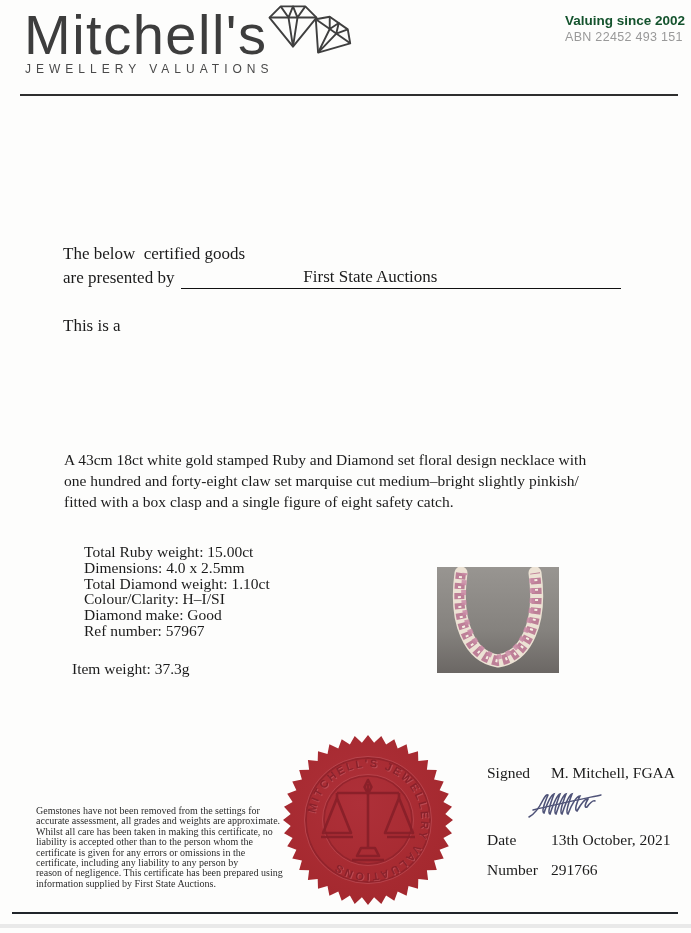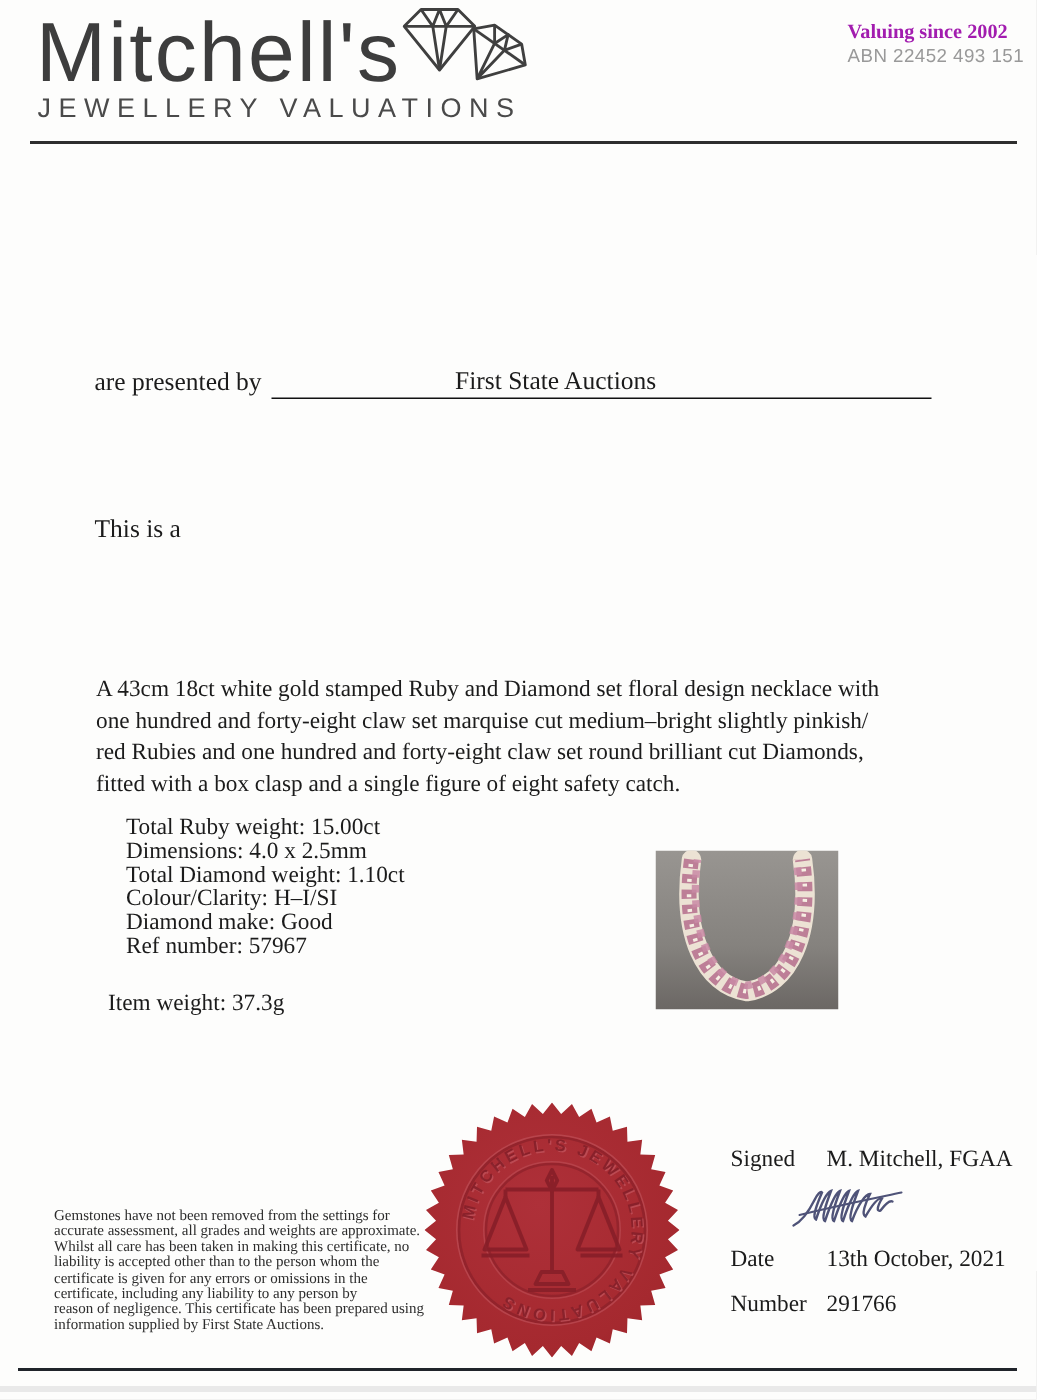--- a/index.html
+++ b/index.html
@@ -12,40 +12,40 @@
 
   
   .brand{
     left:24px; top:2px;
     font-family:"Liberation Sans", sans-serif;
     font-size:56px; font-weight:400; letter-spacing:1.5px; color:#3d3d3d;
   }
   .brand-sub{
     left:25px; top:62px;
     font-family:"Liberation Sans", sans-serif;
-    font-size:18px; letter-spacing:5px; color:#4a4a4a;
+    font-size:12px; letter-spacing:5px; color:#4a4a4a;
   }
   .logo-diamonds{ left:264px; top:2px; }
   .tagline-block{ left:565px; top:13px; font-family:"Liberation Sans", sans-serif; }
-  .tagline{ font-size:13.5px; font-weight:bold; color:#a21caf; line-height:16px;font-family:Liberation Serif, serif;}
+  .tagline{ font-size:13.5px; font-weight:bold; color:#14532d; line-height:16px;}
   .abn{ font-size:12.5px; color:#999; line-height:16px; letter-spacing:0.3px;}
   .rule-top{ left:20px; top:94px; width:658px; height:2px; background:#2e2e2e; }
 
   
   .intro{ left:63px; top:242px; font-size:17px; line-height:23px; }
   .keep-space{ white-space:pre-wrap; }
   .presented-row{ display:flex; align-items:center; }
   .presented-underline{
     display:inline-block; width:378px; margin-left:7px;
     border-bottom:1.6px solid #111; text-align:center; padding-right:62px;
     white-space:nowrap;
   }
 
   
-  .title-row{ left:63px; top:343px; display:flex; align-items:baseline; font-size:17px; }
+  .title-row{ left:63px; top:316px; display:flex; align-items:baseline; font-size:17px; }
   .cert-title{
     margin-left:52px; font-size:17.5px; font-weight:bold; letter-spacing:0.3px;
     text-decoration:underline; text-decoration-thickness:1.6px; text-underline-offset:2px;
   }
 
   
   .description{ left:64px; top:449px; font-size:15.5px; line-height:21px; }
   .description div{ white-space:nowrap; }
   .details{ left:84px; top:544px; font-size:15.5px; line-height:15.8px; }
   .details div{ white-space:nowrap; }
@@ -103,36 +103,36 @@
   <div class="abs brand-sub">JEWELLERY VALUATIONS</div>
 
   <div class="abs tagline-block">
     <div class="tagline">Valuing since 2002</div>
     <div class="abn">ABN 22452 493 151</div>
   </div>
 
   <div class="abs rule-top"></div>
 
   <div class="abs intro">
+    <div class="keep-space">The below  certified goods</div>
     <div class="presented-row">
       <span>are presented by</span>
       <span class="presented-underline">
         <span>First State Auctions</span>
       </span>
     </div>
   </div>
 
   <div class="abs title-row">
     <span>This is a</span>
   </div>
 
   <div class="abs description">
     <div>A 43cm 18ct white gold stamped Ruby and Diamond set floral design necklace with</div>
     <div>one hundred and forty-eight claw set marquise cut medium–bright slightly pinkish/</div>
-    <div>red Rubies and one hundred and forty-eight claw set round brilliant cut Diamonds,</div>
     <div>fitted with a box clasp and a single figure of eight safety catch.</div>
   </div>
 
   <div class="abs details">
     <div>Total Ruby weight: 15.00ct</div>
     <div>Dimensions: 4.0 x 2.5mm</div>
     <div>Total Diamond weight: 1.10ct</div>
     <div>Colour/Clarity: H–I/SI</div>
     <div>Diamond make: Good</div>
     <div>Ref number: 57967</div>

